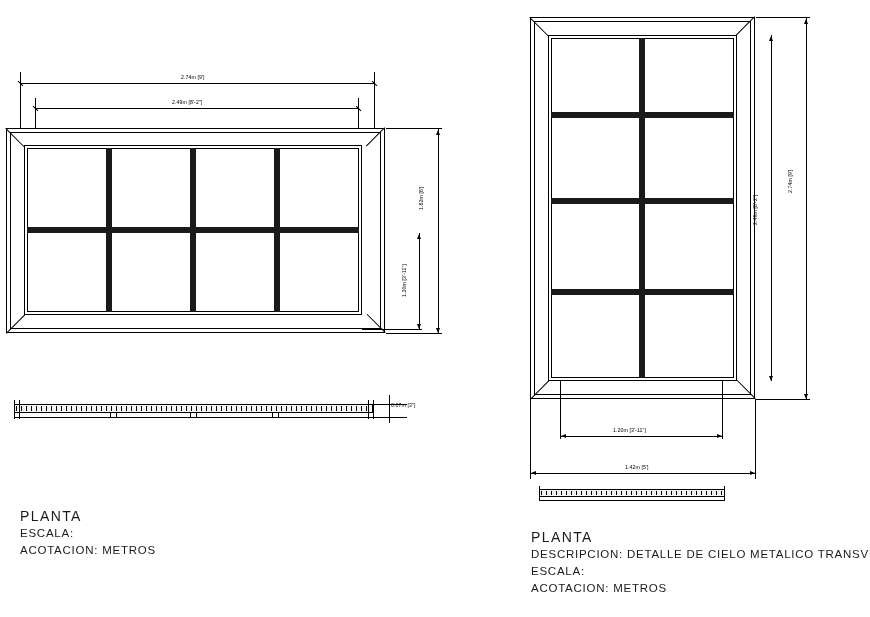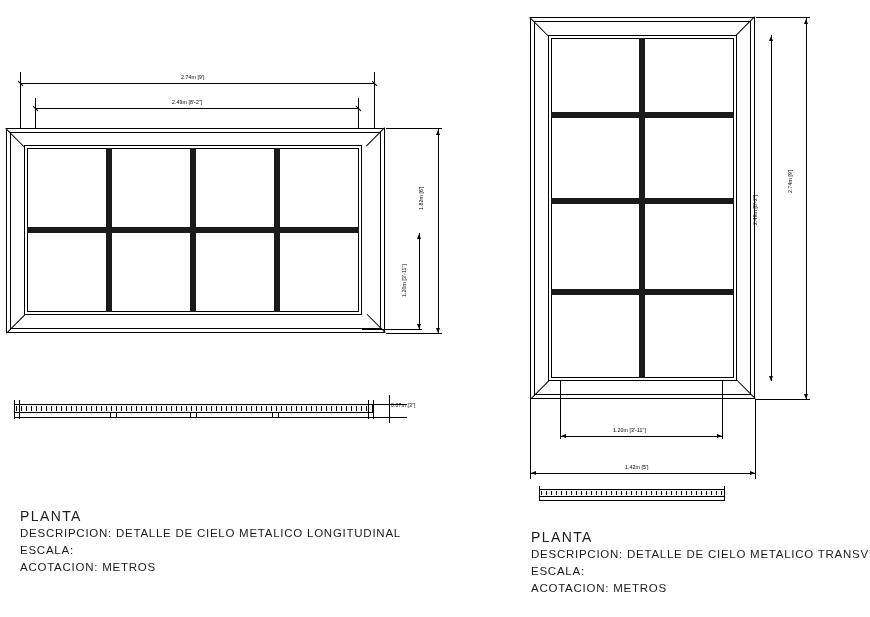--- a/index.html
+++ b/index.html
@@ -240,21 +240,20 @@
       <div class="section-strip" style="left:539px; top:489px; width:186px; height:8px;"></div>
       <div class="hatch-band" style="left:541px; top:491px; width:182px; height:4px;"></div>
       <div class="ln hline" style="left:539px; top:500px; width:186px;"></div>
       <div class="ln vline" style="left:539px; top:486px; height:15px;"></div>
       <div class="ln vline" style="left:724px; top:486px; height:15px;"></div>
     </div>
   </div>
 
   <div class="caption" style="left:20px; top:508px;">
     <div class="title">PLANTA</div>
-    <div class="row">DESCRIPCION:  DETALLE  DE  CIELO  METALICO  LONGITUDINAL</div>
     <div class="row">ESCALA:</div>
     <div class="row">ACOTACION:  METROS</div>
   </div>
 
   <div class="caption" style="left:531px; top:529px;">
     <div class="title">PLANTA</div>
     <div class="row">DESCRIPCION:  DETALLE  DE  CIELO  METALICO  TRANSVERSAL</div>
     <div class="row">ESCALA:</div>
     <div class="row">ACOTACION:  METROS</div>
   </div>

